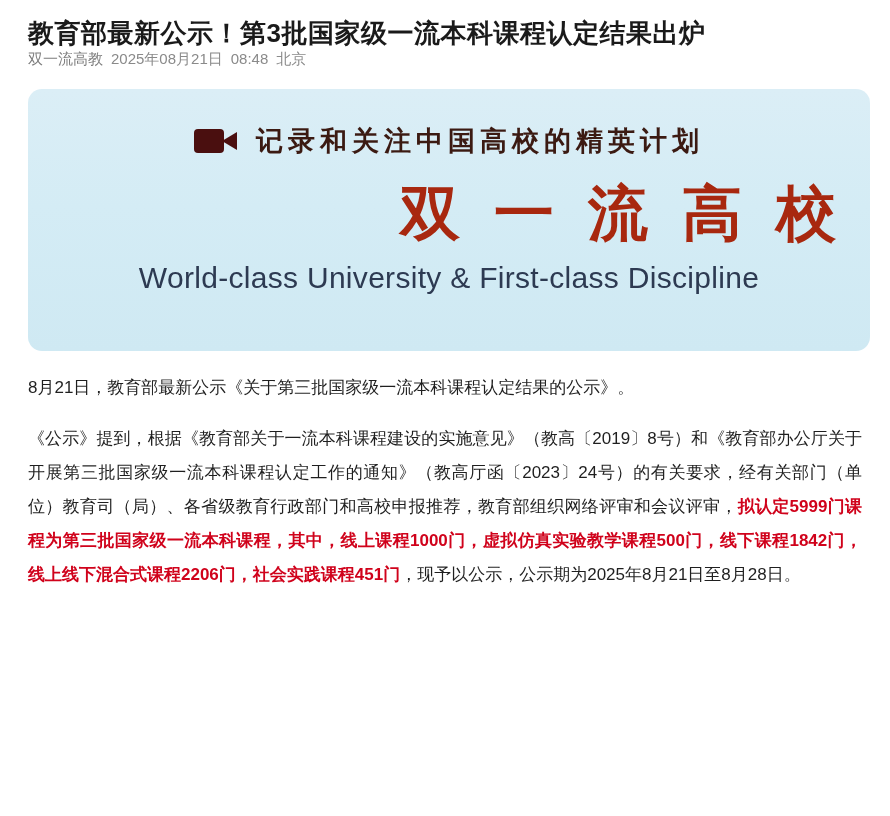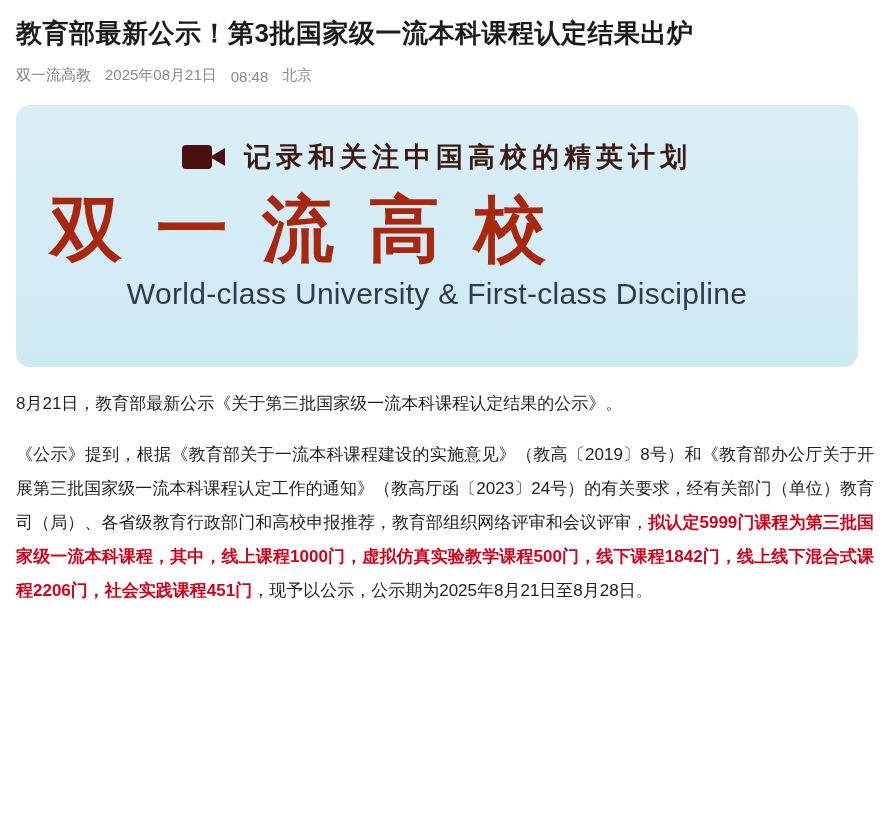--- a/index.html
+++ b/index.html
@@ -10,35 +10,35 @@
   body {
     width: 890px;
     height: 816px;
     font-family: "Liberation Sans", "DejaVu Sans", sans-serif;
     color: #222222;
     overflow: hidden;
   }
   .article {
     width: 890px;
     box-sizing: border-box;
-    padding: 0 16px;
+    padding: 0 28px;
   }
   .headline {
     font-size: 26px;
     line-height: 34px;
     font-weight: bold;
     color: #1a1a1a;
     margin: 16px 0 0 0;
     letter-spacing: 0.5px;
   }
   .meta {
-    margin-top: 16px;
+    margin-top: 0;
     display: flex;
-    align-items: flex-end;
-    gap: 14px;
+    align-items: flex-start;
+    gap: 8px;
     font-size: 15px;
     color: #8a8a8a;
   }
   .meta .source-name {
     color: #7d7d7d;
   }
   .hero {
     margin-top: 20px;
     width: 842px;
     height: 262px;
@@ -80,22 +80,22 @@
   }
   .hero-tagline {
     font-size: 27px;
     font-weight: bold;
     color: #3b1a12;
     letter-spacing: 5px;
     font-family: "DejaVu Sans", sans-serif;
   }
   .hero-main {
     margin-top: 6px;
-    text-align: left;
-    font-size: 72px;
+    text-align: right;
+    font-size: 60px;
     line-height: 96px;
     font-weight: bold;
     color: #a8280f;
     letter-spacing: 34px;
     font-family: "DejaVu Serif", serif;
     text-indent: 34px;
   }
   .hero-sub {
     margin-top: 0;
     text-align: center;

